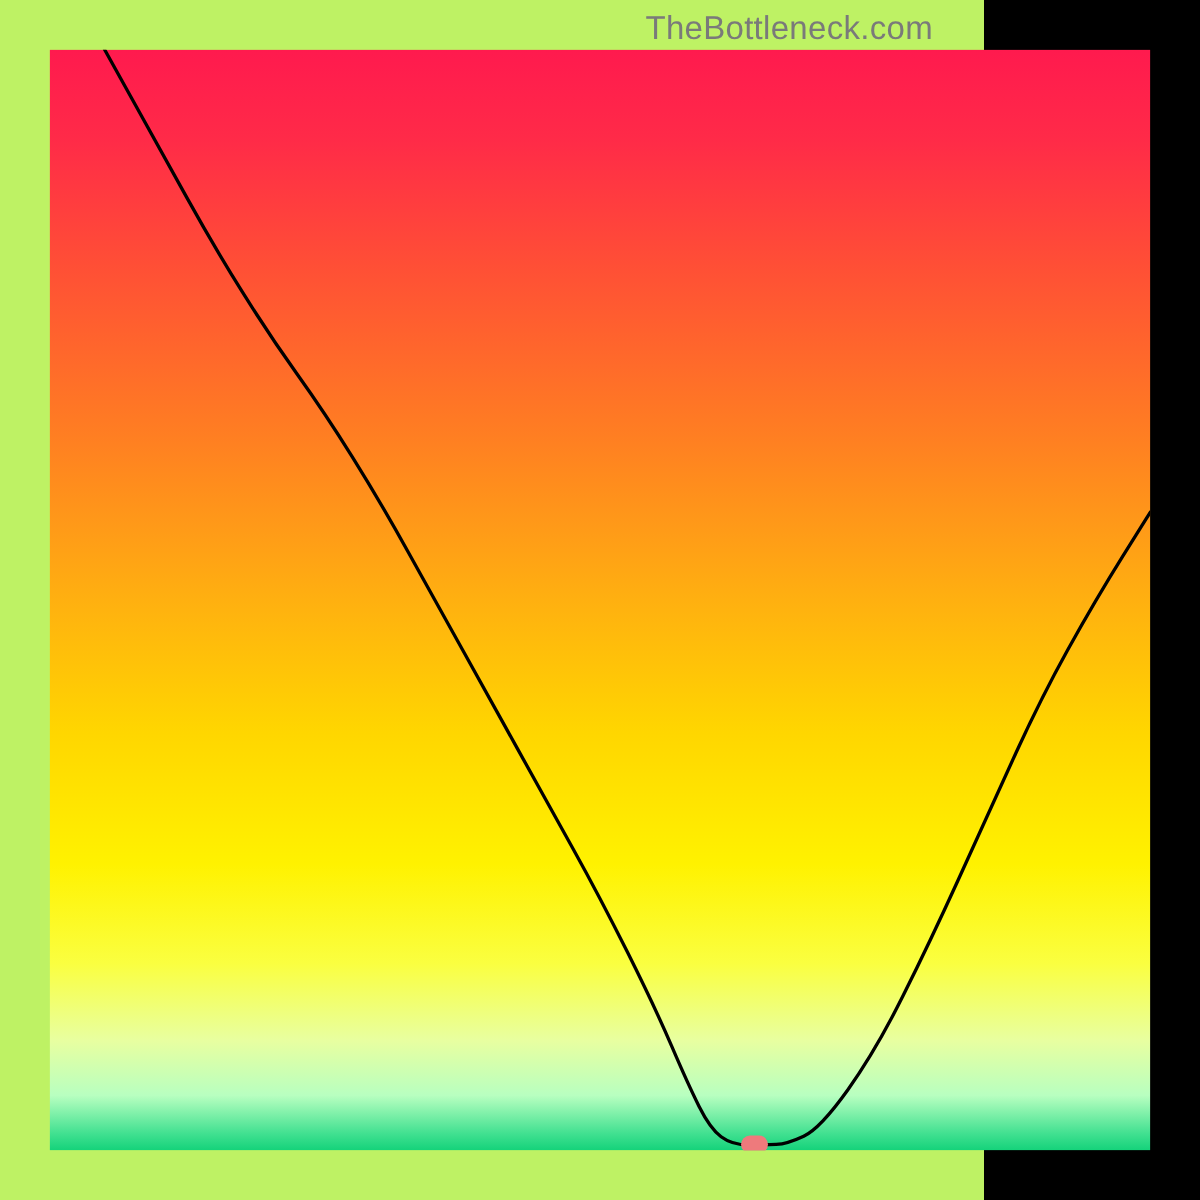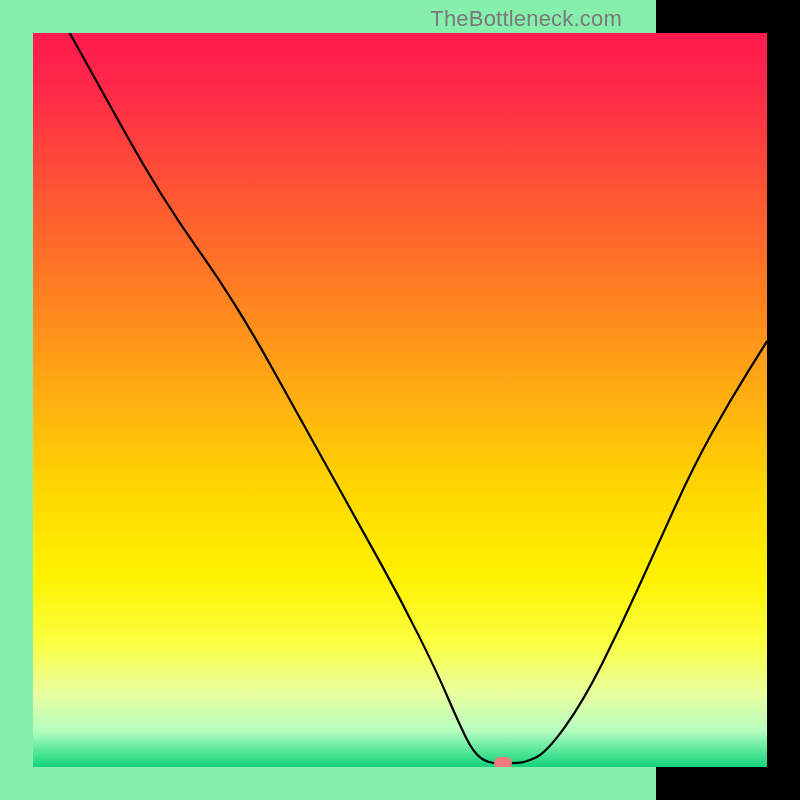--- a/index.html
+++ b/index.html
@@ -8,21 +8,21 @@
     width: 800px;
     height: 800px;
     background: #000;
     overflow: hidden;
     font-family: Arial, Helvetica, sans-serif;
   }
   .chart-container {
     position: relative;
     width: 656px;
     height: 800px;
-    background: #86efac;
+    background: #bef264;
   }
   .plot-area {
     position: absolute;
     left: 33px;
     top: 33px;
     width: 734px;
     height: 734px;
     overflow: hidden;
   }
   .gradient-fill {

